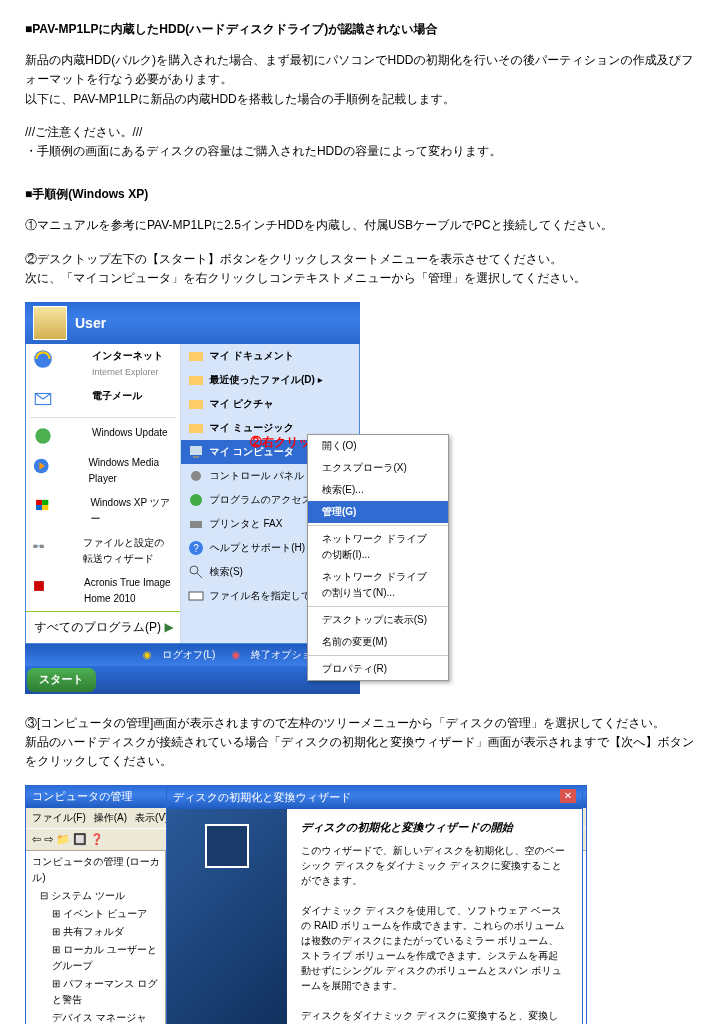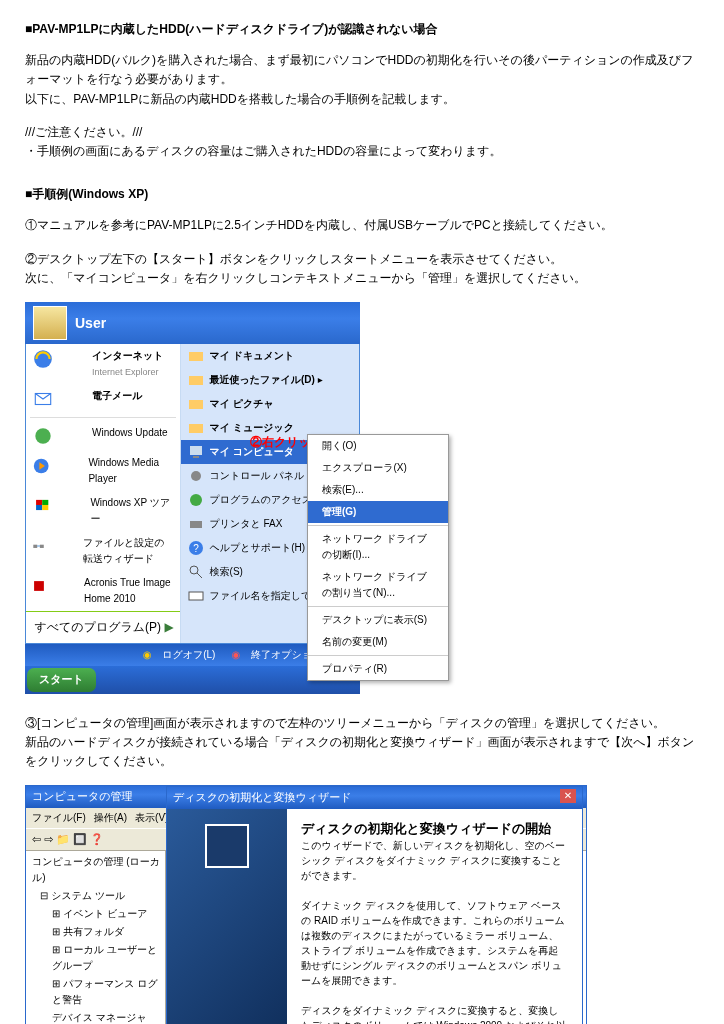--- a/index.html
+++ b/index.html
@@ -238,21 +238,21 @@
   width: 40px; height: 40px;
   border: 2px solid #fff;
   background: #1a3a6a;
 }
 .wiz-right {
   flex: 1;
   padding: 10px 14px;
   font-size: 10px;
   line-height: 1.5;
 }
-.wiz-right .wh { font-weight: bold; font-size: 13px; }
+.wiz-right .wh { font-weight: bold; margin-bottom: 8px; font-size: 11px; font-style: italic; }
 
 
 .isvg { width: 100%; height: 100%; }
 </style>
 </head>
 <body>
 
 <div class="heading">■PAV-MP1LPに内蔵したHDD(ハードディスクドライブ)が認識されない場合</div>
 <div class="para">
   <span>新品の内蔵HDD(バルク)を購入された場合、まず最初にパソコンでHDDの初期化を行いその後パーティションの作成及びフォーマットを行なう必要があります。</span><br>

